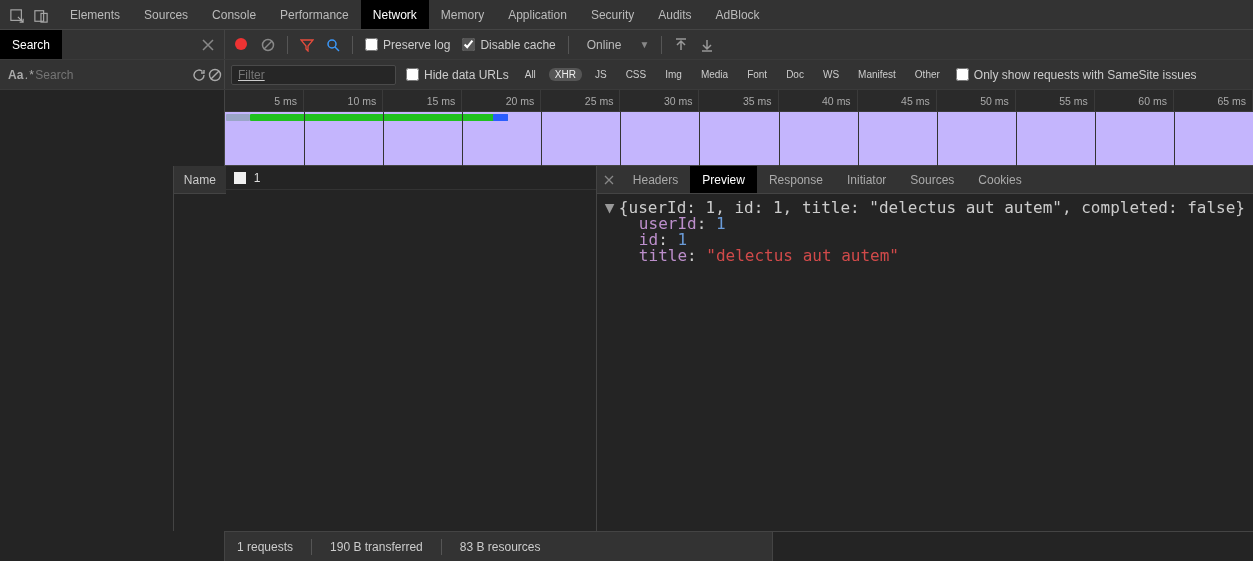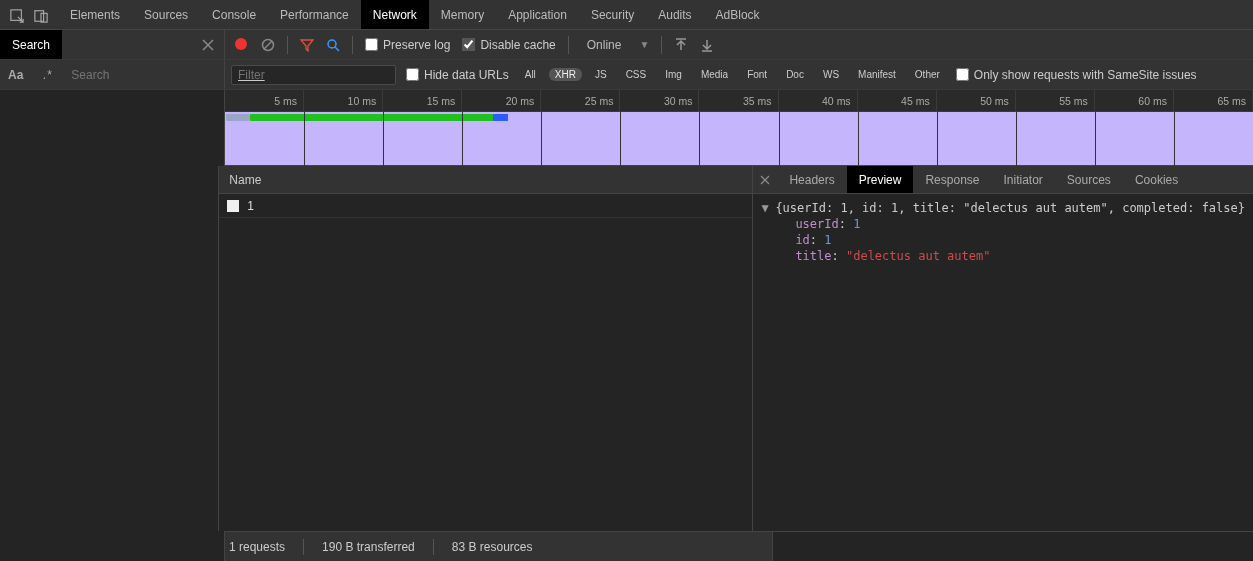--- a/index.html
+++ b/index.html
@@ -84,21 +84,21 @@
   display: flex;
   height: 30px;
   background: #333;
   border-bottom: 1px solid #3a3a3a;
 }
 .search-input-row {
   width: 225px;
   display: flex;
   align-items: center;
   padding: 0 8px;
-  gap: 20px;
+  gap: 2px;
   border-right: 1px solid #444;
 }
 .search-input-row .Aa { font-weight: bold; color: #aaa; }
 .search-input-row .regex { font-style: italic; color: #aaa; }
 .search-input-row input {
   flex: 1;
   background: transparent;
   border: none;
   color: #ddd;
   outline: none;
@@ -184,21 +184,21 @@
   height: 365px;
 }
 .left-empty2 {
   width: 225px;
   background: #242424;
   border-right: 1px solid #444;
 }
 .requests-pane {
   width: 548px;
   display: flex;
-  flex-direction: column;
+  flex-direction: row;
   border-right: 1px solid #444;
   background: #242424;
 }
 .req-head {
   height: 28px;
   background: #333;
   display: flex;
   align-items: center;
   padding: 0 10px;
   border-bottom: 1px solid #444;
@@ -244,21 +244,21 @@
   align-items: center;
   color: #aaa;
   cursor: pointer;
 }
 .dt.active { background: #000; color: #fff; }
 
 .preview-body {
   flex: 1;
   padding: 6px 8px;
   font-family: Consolas, monospace;
-  font-size: 12px;
+  font-size: 16px;
   color: #ccc;
   line-height: 16px;
   overflow: auto;
 }
 .pv-line { white-space: pre; }
 .tri { color: #999; margin-right: 4px; display: inline-block; width: 10px; }
 .indent { padding-left: 26px; }
 .key { color: #bd8fcc; margin-left: 8px; }
 .str { color: #d14a4a; }
 .num { color: #6a9bd8; }
@@ -268,21 +268,21 @@
   display: flex;
   height: 30px;
 }
 .sb-left { width: 225px; border-right: 1px solid #444; background: #242424; }
 .sb-mid {
   width: 548px;
   background: #333;
   display: flex;
   align-items: center;
   gap: 18px;
-  padding: 0 4px;
+  padding: 0 12px;
   border-right: 1px solid #444;
   color: #ccc;
   border-top: 1px solid #444;
 }
 .sb-div { width: 1px; height: 16px; background: #555; }
 .sb-right { flex: 1; background: #242424; border-top: 1px solid #444;}
 svg { display: block; }
 </style>
 </head>
 <body>

